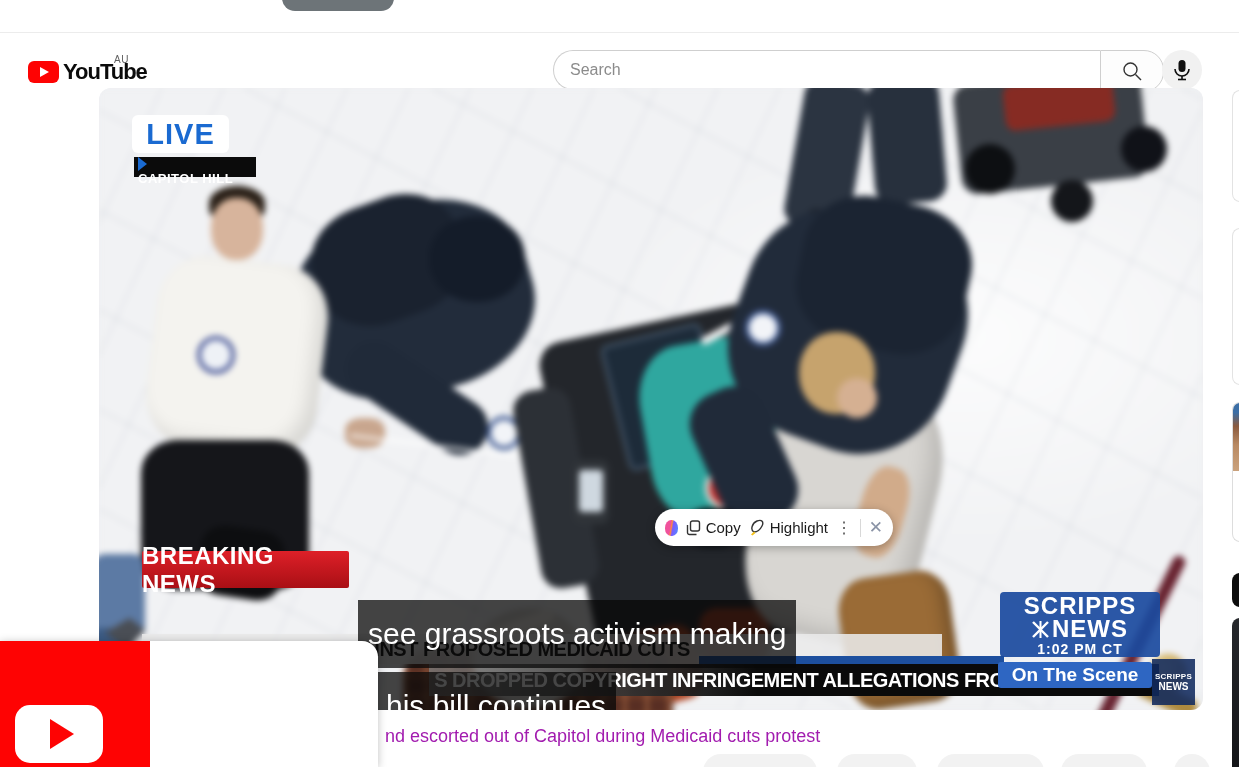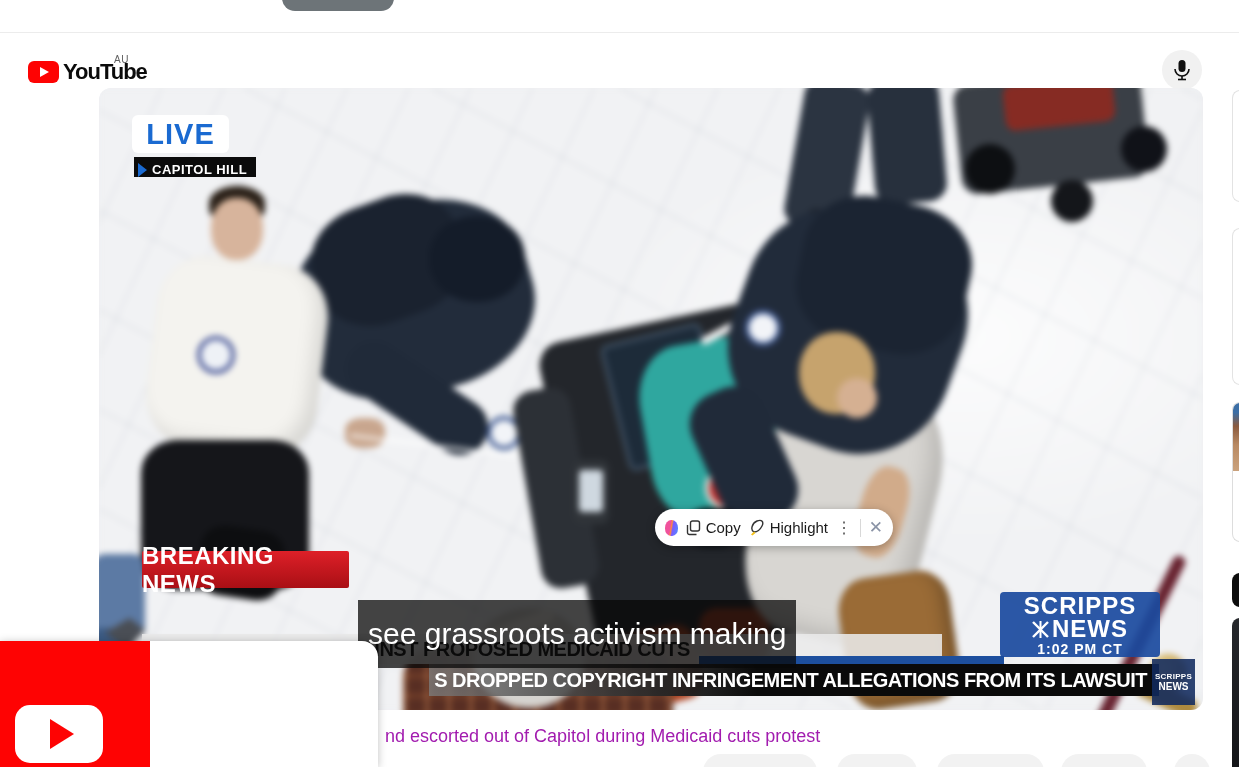--- a/index.html
+++ b/index.html
@@ -94,22 +94,22 @@
   .sc-goldbar{left:1036px;top:600px;width:64px;height:20px;background:#b08a3a;border-radius:8px;transform:rotate(26deg);}
   
   .sc-blue1{left:-6px;top:466px;width:52px;height:84px;background:#5b7aa6;border-radius:12px;}
   .sc-blue2{left:-10px;top:540px;width:44px;height:70px;background:#3b5b86;border-radius:12px;}
   .sc-arrow{left:6px;top:530px;width:40px;height:32px;background:#4a4e55;clip-path:polygon(0 45%,62% 0,100% 38%,55% 100%);}
   .sc-wire{left:250px;top:366px;width:330px;height:3px;background:rgba(255,255,255,.8);transform:rotate(7deg);}
   
   .ovl{position:absolute;}
   .live-box{left:33px;top:27px;width:97px;height:38px;background:rgba(255,255,255,.96);border-radius:6px;
     display:flex;align-items:center;justify-content:center;font-weight:bold;font-size:29px;color:#1a6ad1;letter-spacing:1px;}
-  .loc-box{left:35px;top:69px;width:122px;height:20px;background:#0b0b0b;color:#fff;display:flex;align-items:flex-end;
-    font-weight:bold;font-size:13px;letter-spacing:.5px;padding-left:4px;box-sizing:border-box;}
+  .loc-box{left:35px;top:69px;width:122px;height:20px;background:#0b0b0b;color:#fff;display:flex;align-items:flex-start;
+    font-weight:bold;font-size:13px;letter-spacing:.5px;padding-left:4px;box-sizing:border-box;flex-direction:column;}
   .loc-tri{width:0;height:0;border-left:9px solid #1a6ad1;border-top:7px solid transparent;border-bottom:7px solid transparent;margin-right:5px;}
   .breaking{left:43px;top:463px;width:207px;height:37px;background:linear-gradient(180deg,#de2028,#a90f15);
     color:#fff;font-weight:bold;font-size:24px;display:flex;align-items:center;justify-content:center;letter-spacing:.5px;border-radius:2px;}
   .headline{left:43px;top:500px;width:748px;height:46px;background:rgba(255,255,255,.94);color:#0d0d0d;
     font-weight:bold;font-size:33px;letter-spacing:-1px;display:flex;align-items:center;padding-left:9px;box-sizing:border-box;white-space:nowrap;transform-origin:left;}
   .subheadline{left:43px;top:546px;width:800px;height:30px;background:rgba(233,233,233,.88);color:#111;
     font-weight:bold;font-size:20px;letter-spacing:-.5px;display:flex;align-items:center;padding-left:9px;box-sizing:border-box;white-space:nowrap;}
   .bluebar{left:600px;top:568px;width:305px;height:8px;background:#1d4f9e;}
   .ticker{left:330px;top:576px;width:730px;height:32px;color:#fff;font-weight:bold;font-size:20px;letter-spacing:-.5px;
     background:linear-gradient(90deg, rgba(125,125,125,.78), #0a0a0a 45%);
@@ -176,20 +176,29 @@
 
 <div class="header">
   <div class="logo">
     <svg width="31" height="22" viewBox="0 0 31 22">
       <rect x="0" y="0" width="31" height="22" rx="6" fill="#fe0303"></rect>
       <polygon points="12,6 12,16 21,11" fill="#ffffff"></polygon>
     </svg>
     <span class="logo-text">YouTube</span>
   </div>
   <span class="country">AU</span>
+  <div class="searchwrap">
+    <input class="searchbox" type="text" placeholder="Search" style="">
+    <div class="searchbtn">
+      <svg width="22" height="22" viewBox="0 0 22 22">
+        <circle cx="9.5" cy="9.5" r="6.5" fill="none" stroke="#333" stroke-width="1.4"></circle>
+        <line x1="14.5" y1="14.5" x2="20" y2="20" stroke="#333" stroke-width="1.4"></line>
+      </svg>
+    </div>
+  </div>
   <button class="micbtn">
     <svg width="20" height="22" viewBox="0 0 20 22">
       <rect x="6.5" y="1" width="7" height="12" rx="3.5" fill="#0f0f0f"></rect>
       <path d="M3 10 a7 7 0 0 0 14 0" fill="none" stroke="#0f0f0f" stroke-width="1.6"></path>
       <line x1="10" y1="17" x2="10" y2="20" stroke="#0f0f0f" stroke-width="1.6"></line>
       <line x1="6" y1="20.5" x2="14" y2="20.5" stroke="#0f0f0f" stroke-width="1.6"></line>
     </svg>
   </button>
 </div>
 
@@ -266,26 +275,28 @@
     <div class="l2">
       <svg width="17" height="17" viewBox="0 0 17 17">
         <line x1="1" y1="1" x2="16" y2="16" stroke="#fff" stroke-width="2.4"></line>
         <line x1="16" y1="1" x2="1" y2="16" stroke="#fff" stroke-width="2.4"></line>
         <line x1="8.5" y1="0" x2="8.5" y2="17" stroke="#fff" stroke-width="2"></line>
       </svg>
       <span>NEWS</span>
     </div>
     <div class="time">1:02 PM CT</div>
   </div>
+  <div class="ovl scene-badge">On The Scene</div>
   <div class="ovl watermark">
     <div class="w1">SCRIPPS</div>
     <div class="w2">NEWS</div>
   </div>
 
   <div class="cap cap1">see grassroots activism making</div>
+  <div class="cap cap3">his bill continues</div>
 </div>
 
 <div class="seltool">
   <span class="brain"></span>
   <span class="tool-item">
     <svg width="15" height="16" viewBox="0 0 15 16">
       <rect x="4.5" y="1" width="9" height="10" rx="2" fill="none" stroke="#333" stroke-width="1.4"></rect>
       <path d="M10.5 14.5 H3.5 a2 2 0 0 1 -2 -2 V5" fill="none" stroke="#333" stroke-width="1.4"></path>
     </svg>
     <span>Copy</span>

